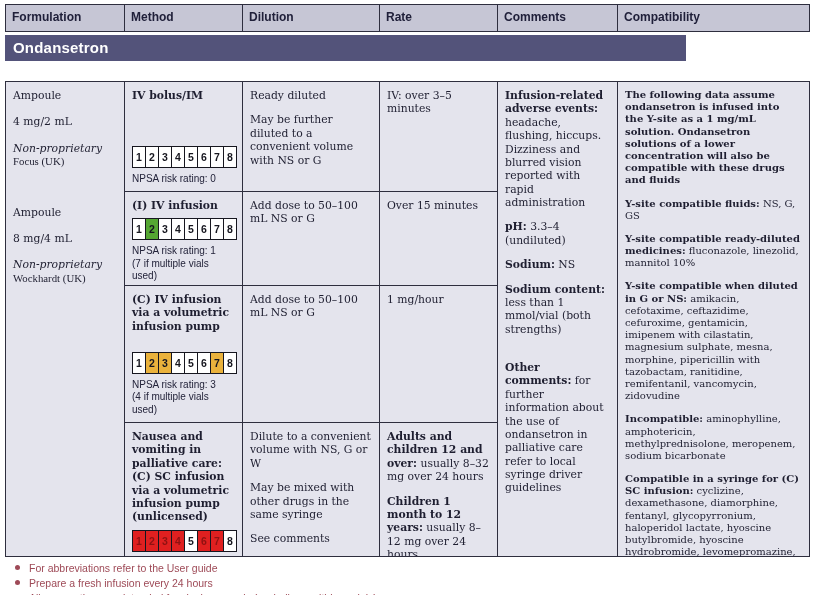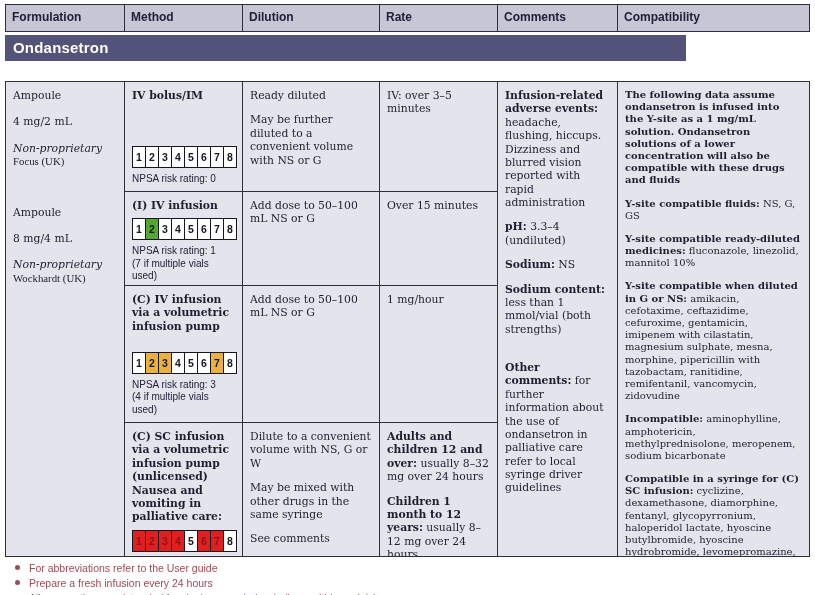--- a/index.html
+++ b/index.html
@@ -134,22 +134,22 @@
           <span class="sbox white">4</span>
           <span class="sbox white">5</span>
           <span class="sbox white">6</span>
           <span class="sbox amber">7</span>
           <span class="sbox white">8</span>
         </div>
       <p class="npsa">NPSA risk rating: 3</p>
       <p class="npsa">(4 if multiple vials used)</p>
     </div>
     <div class="cell method-cell" style="grid-column:2;grid-row:4;">
+      <p class="method-title">Nausea and vomiting in palliative care:</p>
       <p class="method-title">(C) SC infusion via a volumetric infusion pump (unlicensed)</p>
-      <p class="method-title">Nausea and vomiting in palliative care:</p>
       <div class="flex-gap"></div>
       <div class="scale">
           <span class="sbox red">1</span>
           <span class="sbox red">2</span>
           <span class="sbox red">3</span>
           <span class="sbox red">4</span>
           <span class="sbox white">5</span>
           <span class="sbox red">6</span>
           <span class="sbox red">7</span>
           <span class="sbox white">8</span>

